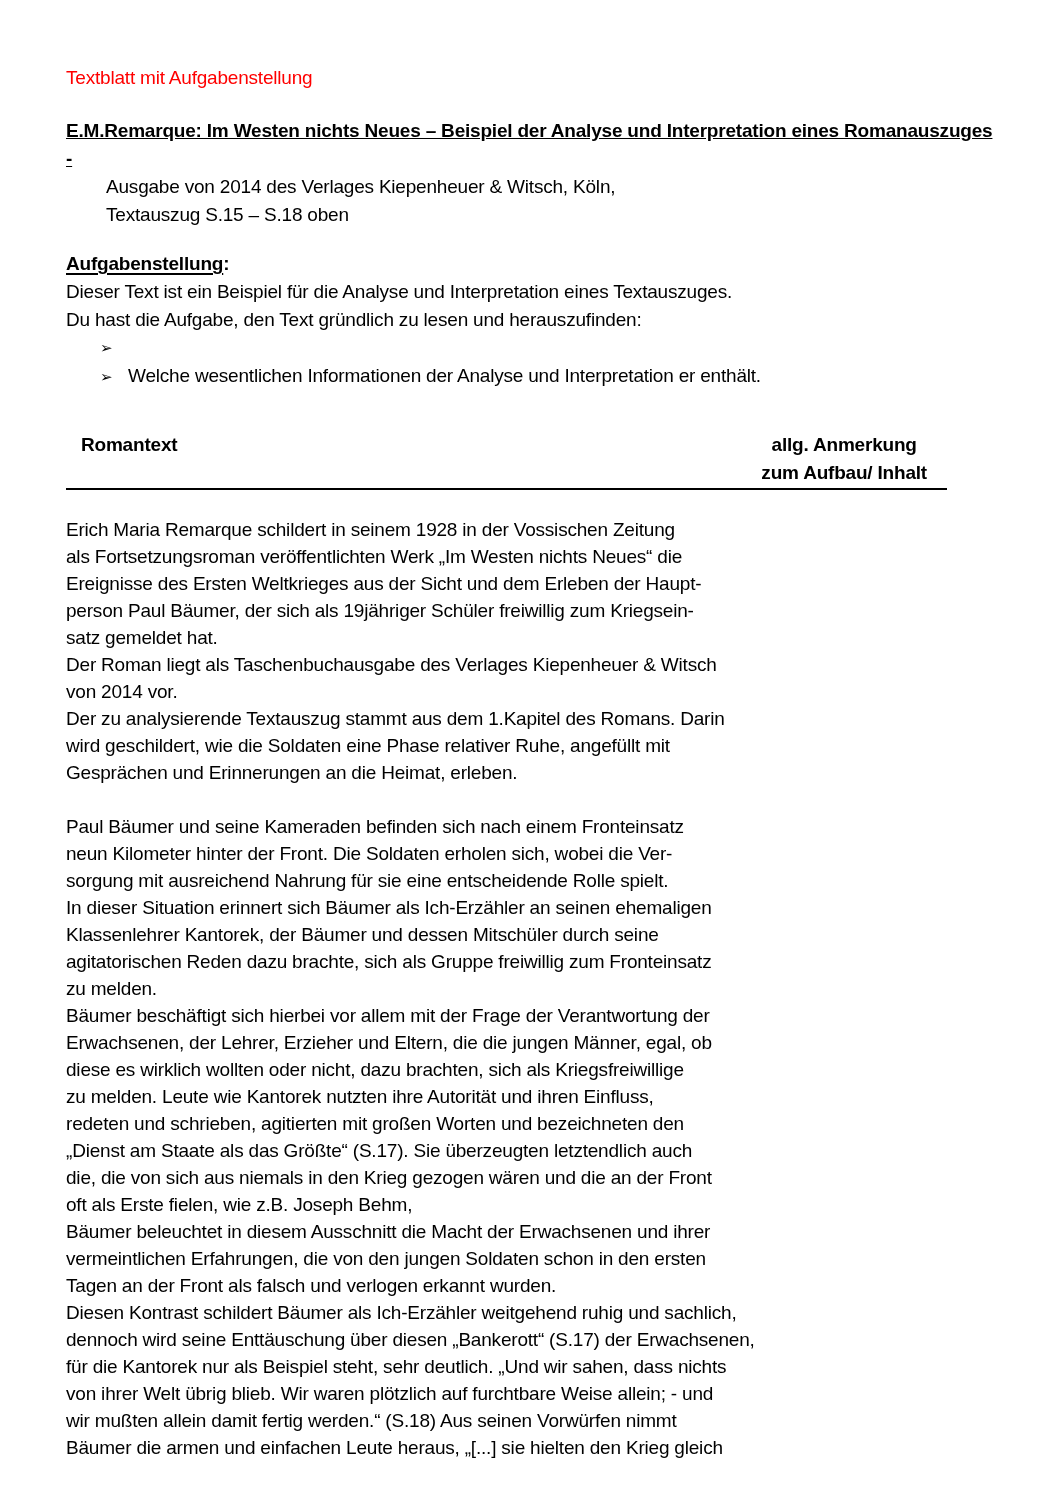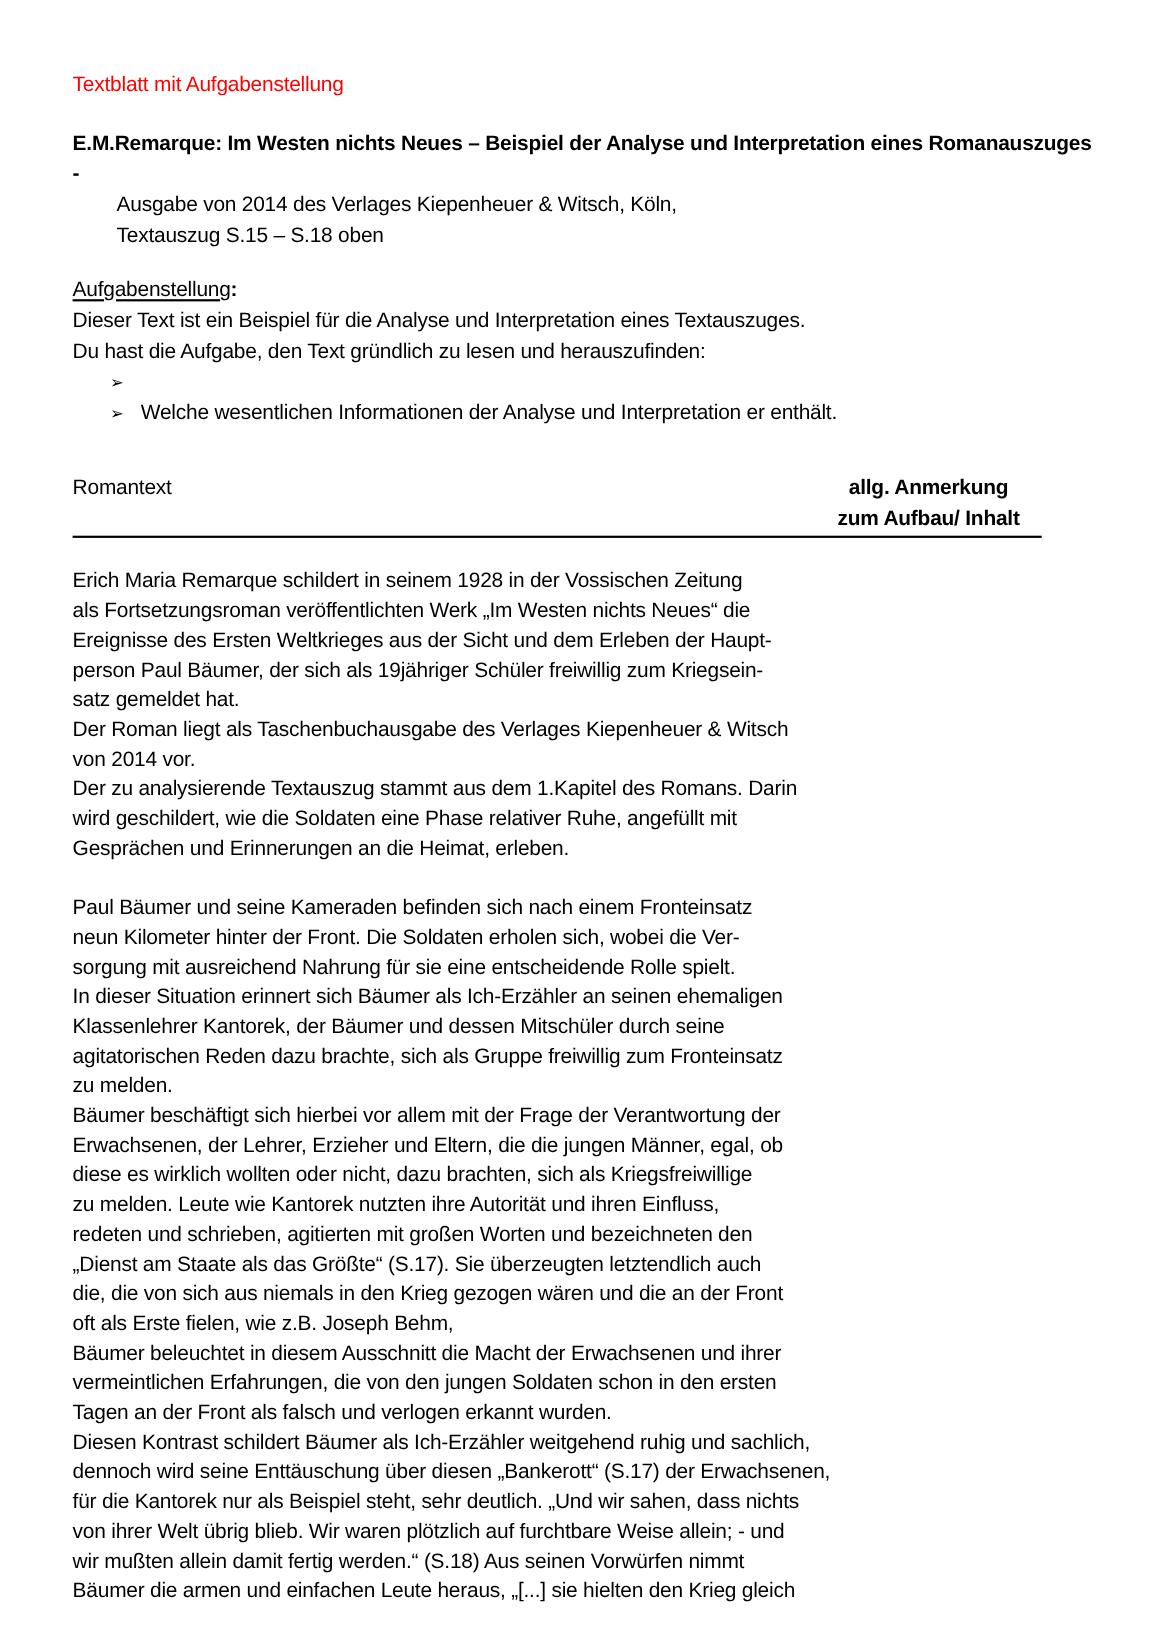--- a/index.html
+++ b/index.html
@@ -28,27 +28,28 @@
   }
   .doc-label {
     color: var(--title_red);
     line-height: 28px;
   }
   .title-block { margin-top: 25px; }
   .title-main, .title-dash {
     font-weight: bold;
     line-height: 28px;
     white-space: nowrap;
+    text-decoration: underline;
   }
   .title-sub { line-height: 28px; white-space: nowrap; margin-left: 40px; }
 
   .task-block { margin-top: 21px; }
   .task-line { line-height: 28px; white-space: nowrap; }
   .task-heading {
-    font-weight: normal;
+    font-weight: bold;
     text-decoration: underline;
     text-decoration-thickness: 2px;
     text-underline-offset: 3px;
   }
   .task-colon { font-weight: bold; }
   .task-bullets {
     list-style: none;
     margin: 0; padding: 0 0 0 34px;
   }
   .task-bullets li {
@@ -68,22 +69,23 @@
   .cols-header {
     margin-top: 40px;
     width: 881px;
     display: flex;
     justify-content: space-between;
     align-items: flex-start;
     border-bottom: 2px solid var(--text);
     padding-bottom: 1px;
   }
   .col-left {
-    font-weight: normal;
+    font-weight: bold;
     line-height: 28px;
+    margin-left: 15px;
   }
   .col-right {
     font-weight: bold;
     line-height: 28px;
     margin-right: 20px;
     text-align: center;
   }
 
   .roman-body { margin-top: 26px; width: 940px; }
   .para {

